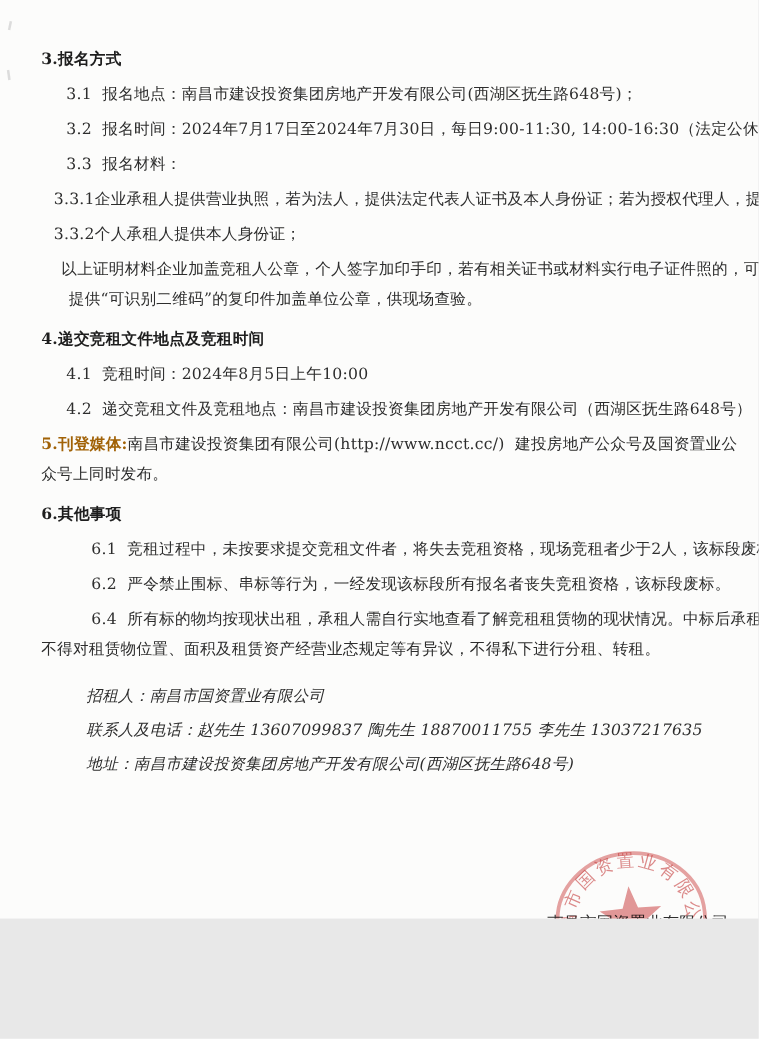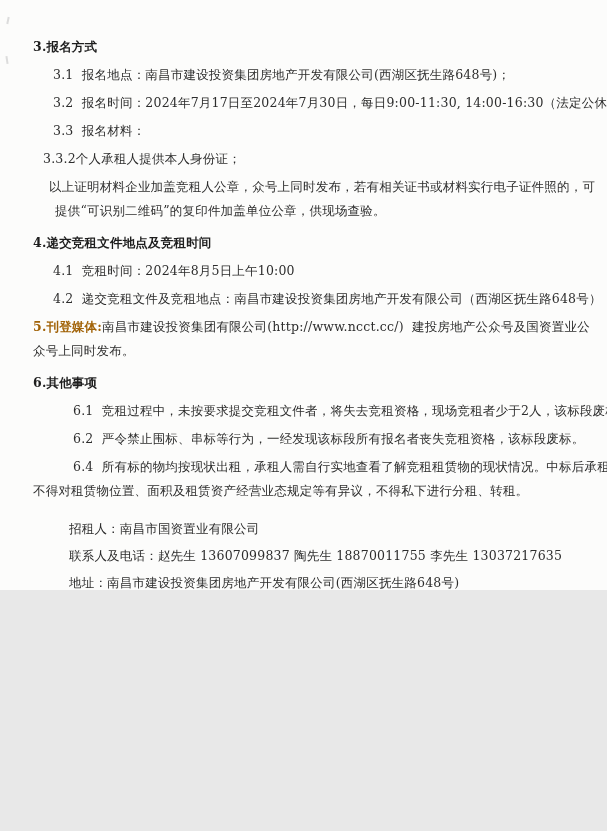--- a/index.html
+++ b/index.html
@@ -1,18 +1,18 @@
 <!DOCTYPE html>
 <html><head>
 <meta charset="utf-8">
 <style>
   html,body{margin:0;padding:0;background:#e8e8e8;}
   .page{
     position:relative;
-    width:607px;height:590px;
+    width:607px;height:735px;
     margin:0 auto;
     background:#fcfcfb;
     font-family:"DejaVu Serif","Liberation Serif",serif;
     color:#2d2d2d;
     overflow:hidden;
   }
   .doc{
     position:absolute;left:0;top:27px;width:607px;
     padding-left:33px;box-sizing:border-box;
   }
@@ -24,21 +24,21 @@
   .para{margin-top:4px;}
   .para.heading{margin-top:8px;}
   .heading .line{font-weight:bold;color:#1e1e1e;}
   .item1 .line:first-child{padding-left:20px;}
   .item2 .line:first-child{padding-left:10px;}
   .note  .line{padding-left:22px;}
   .note  .line:first-child{padding-left:16px;}
   .item6 .line:first-child{padding-left:40px;}
   .media .b{font-weight:bold;color:#a16207;}
   .contact-wrap{margin-top:14px;}
-  .contact{margin-top:3px;}
+  .contact{margin-top:3px;font-style:italic;}
   .contact-wrap > .para:first-child{margin-top:0;}
   .contact .line{padding-left:36px;}
   .sig{
     position:absolute;right:24px;top:727px;
     text-align:right;
   }
   .sig .line{height:24px;line-height:24px;font-size:13px;white-space:pre;}
   .sig .date{margin-top:2px;font-size:10px;}
   .pageno{
     position:absolute;left:0;top:794px;width:100%;
@@ -70,26 +70,27 @@
         <div class="para item1">
           <div class="line">3.1  报名地点：南昌市建设投资集团房地产开发有限公司(西湖区抚生路648号)；</div>
         </div>
         <div class="para item1">
           <div class="line">3.2  报名时间：2024年7月17日至2024年7月30日，每日9:00-11:30, 14:00-16:30（法定公休日、节</div>
         </div>
         <div class="para item1">
           <div class="line">3.3  报名材料：</div>
         </div>
         <div class="para item2">
+          <div class="line">3.3.1企业承租人提供营业执照，若为法人，提供法定代表人证书及本人身份证；若为授权代理人，提</div>
         </div>
         <div class="para item2">
           <div class="line">3.3.2个人承租人提供本人身份证；</div>
         </div>
         <div class="para note">
-          <div class="line">以上证明材料企业加盖竞租人公章，众号上同时发布，若有相关证书或材料实行电子证件照的，可</div>
+          <div class="line">以上证明材料企业加盖竞租人公章，个人签字加印手印，若有相关证书或材料实行电子证件照的，可</div>
           <div class="line">提供“可识别二维码”的复印件加盖单位公章，供现场查验。</div>
         </div>
         <div class="para heading">
           <div class="line">4.递交竞租文件地点及竞租时间</div>
         </div>
         <div class="para item1">
           <div class="line">4.1  竞租时间：2024年8月5日上午10:00</div>
         </div>
         <div class="para item1">
           <div class="line">4.2  递交竞租文件及竞租地点：南昌市建设投资集团房地产开发有限公司（西湖区抚生路648号）</div>

